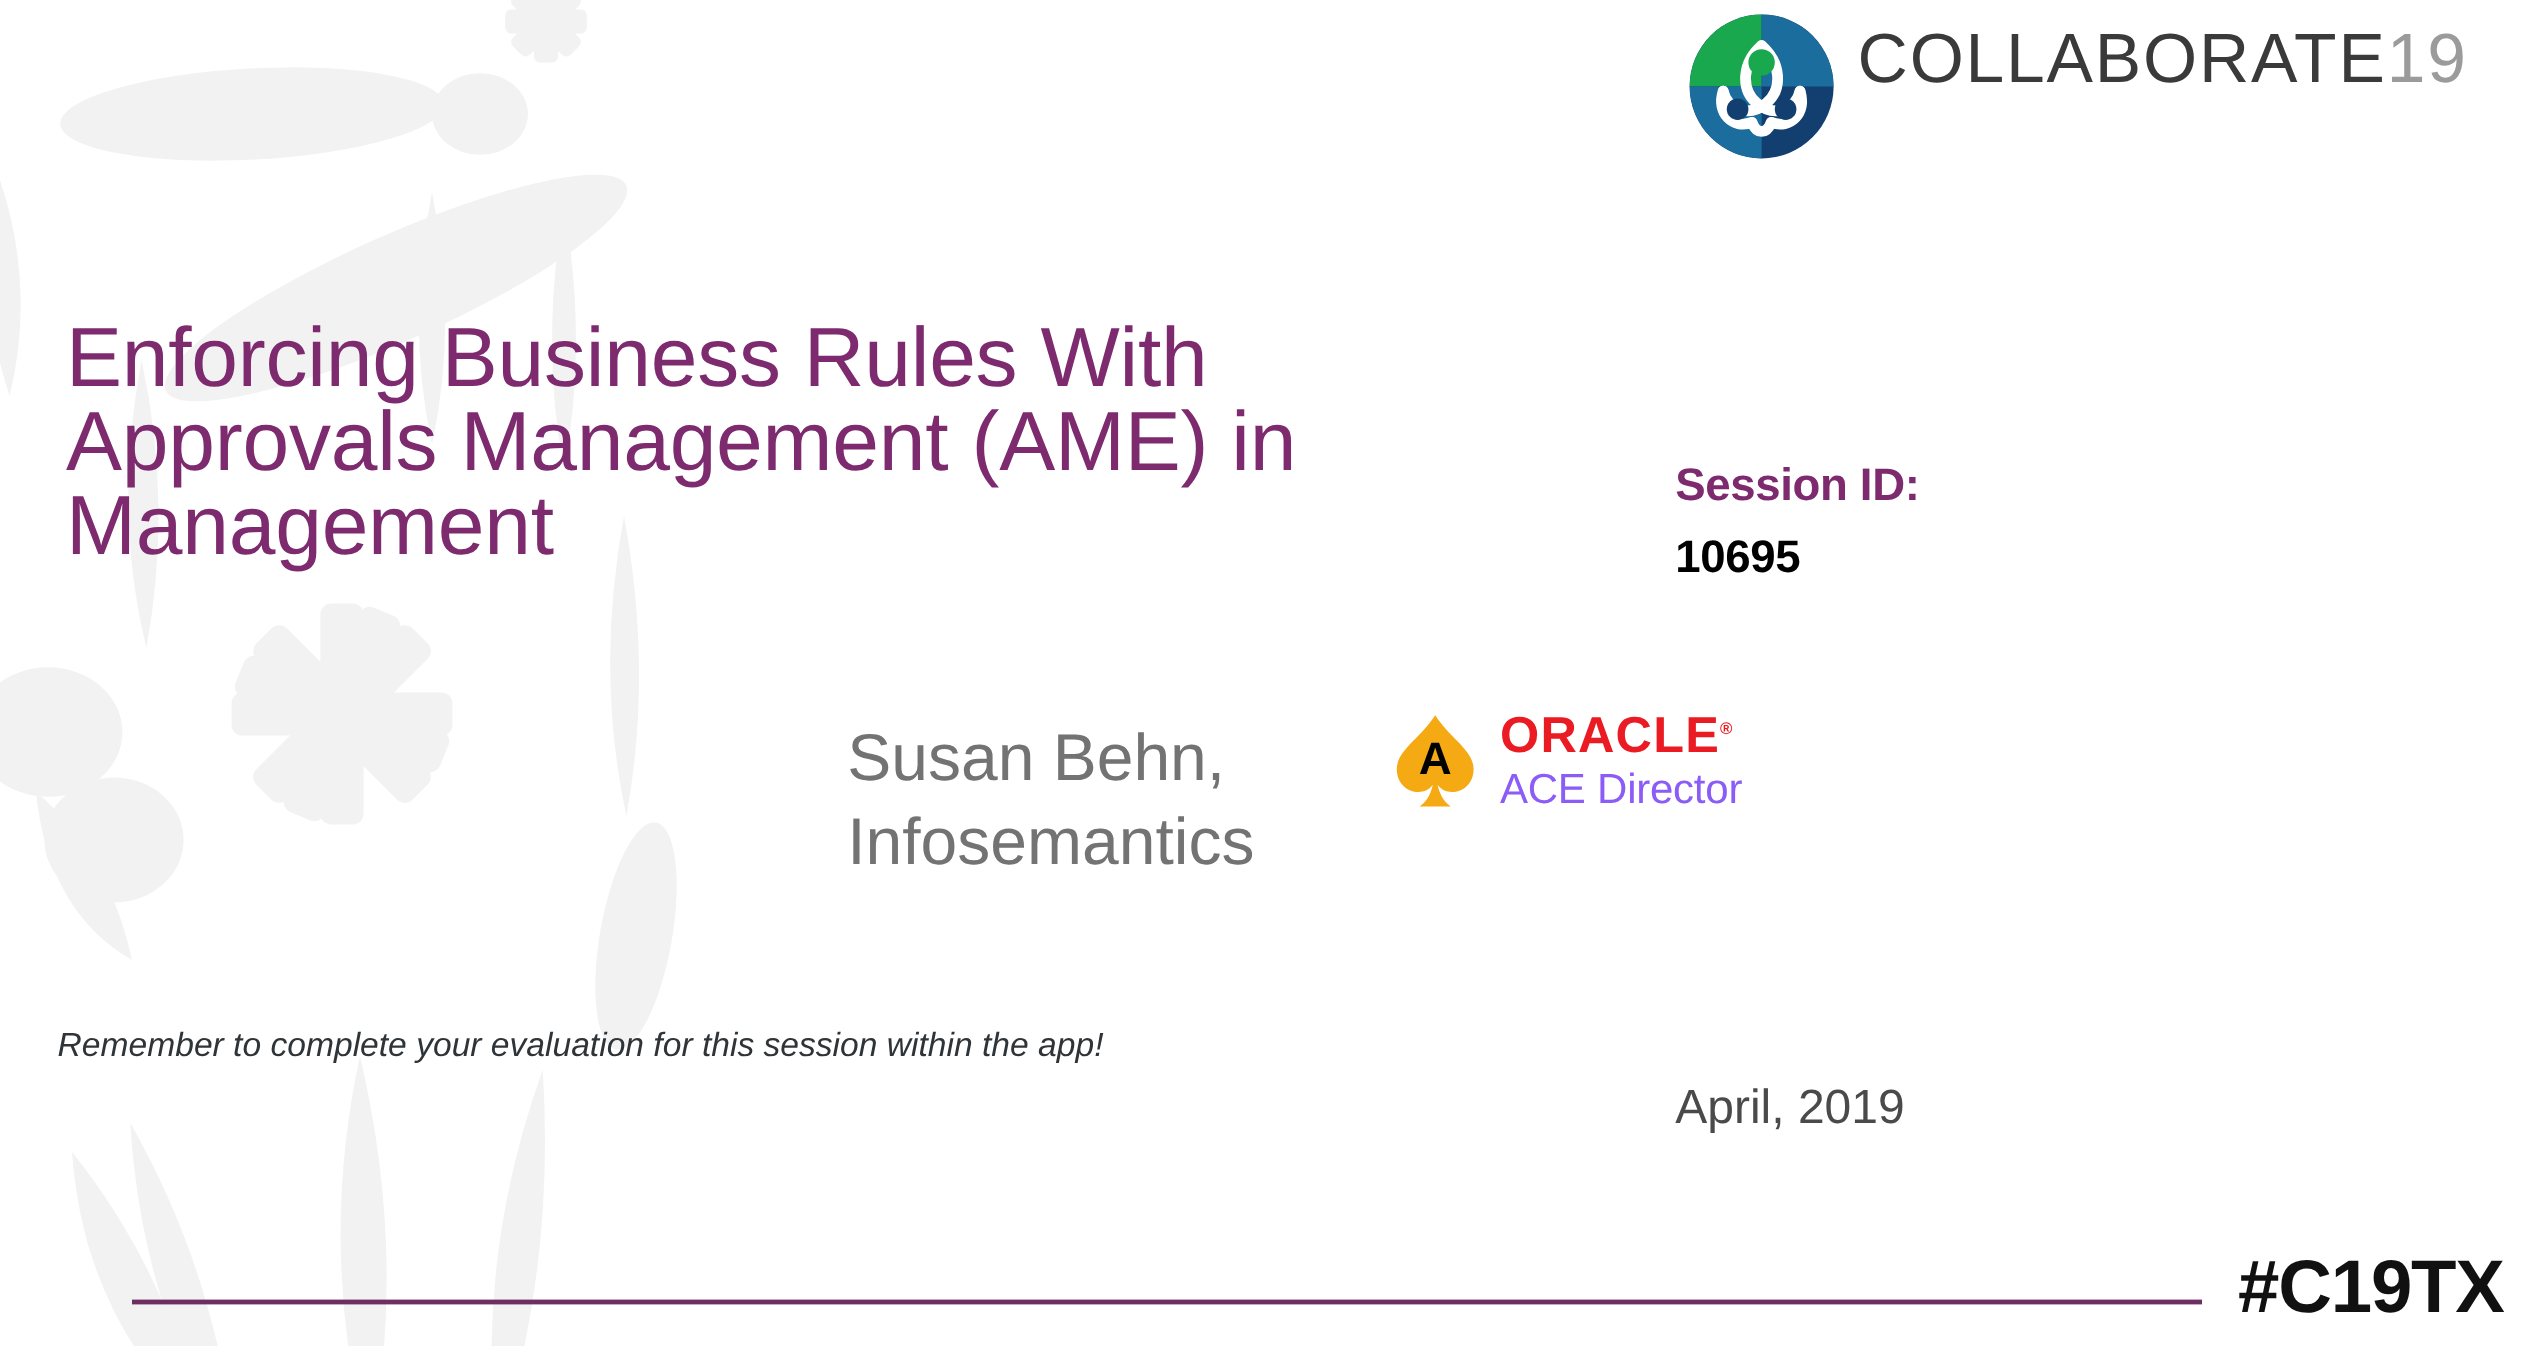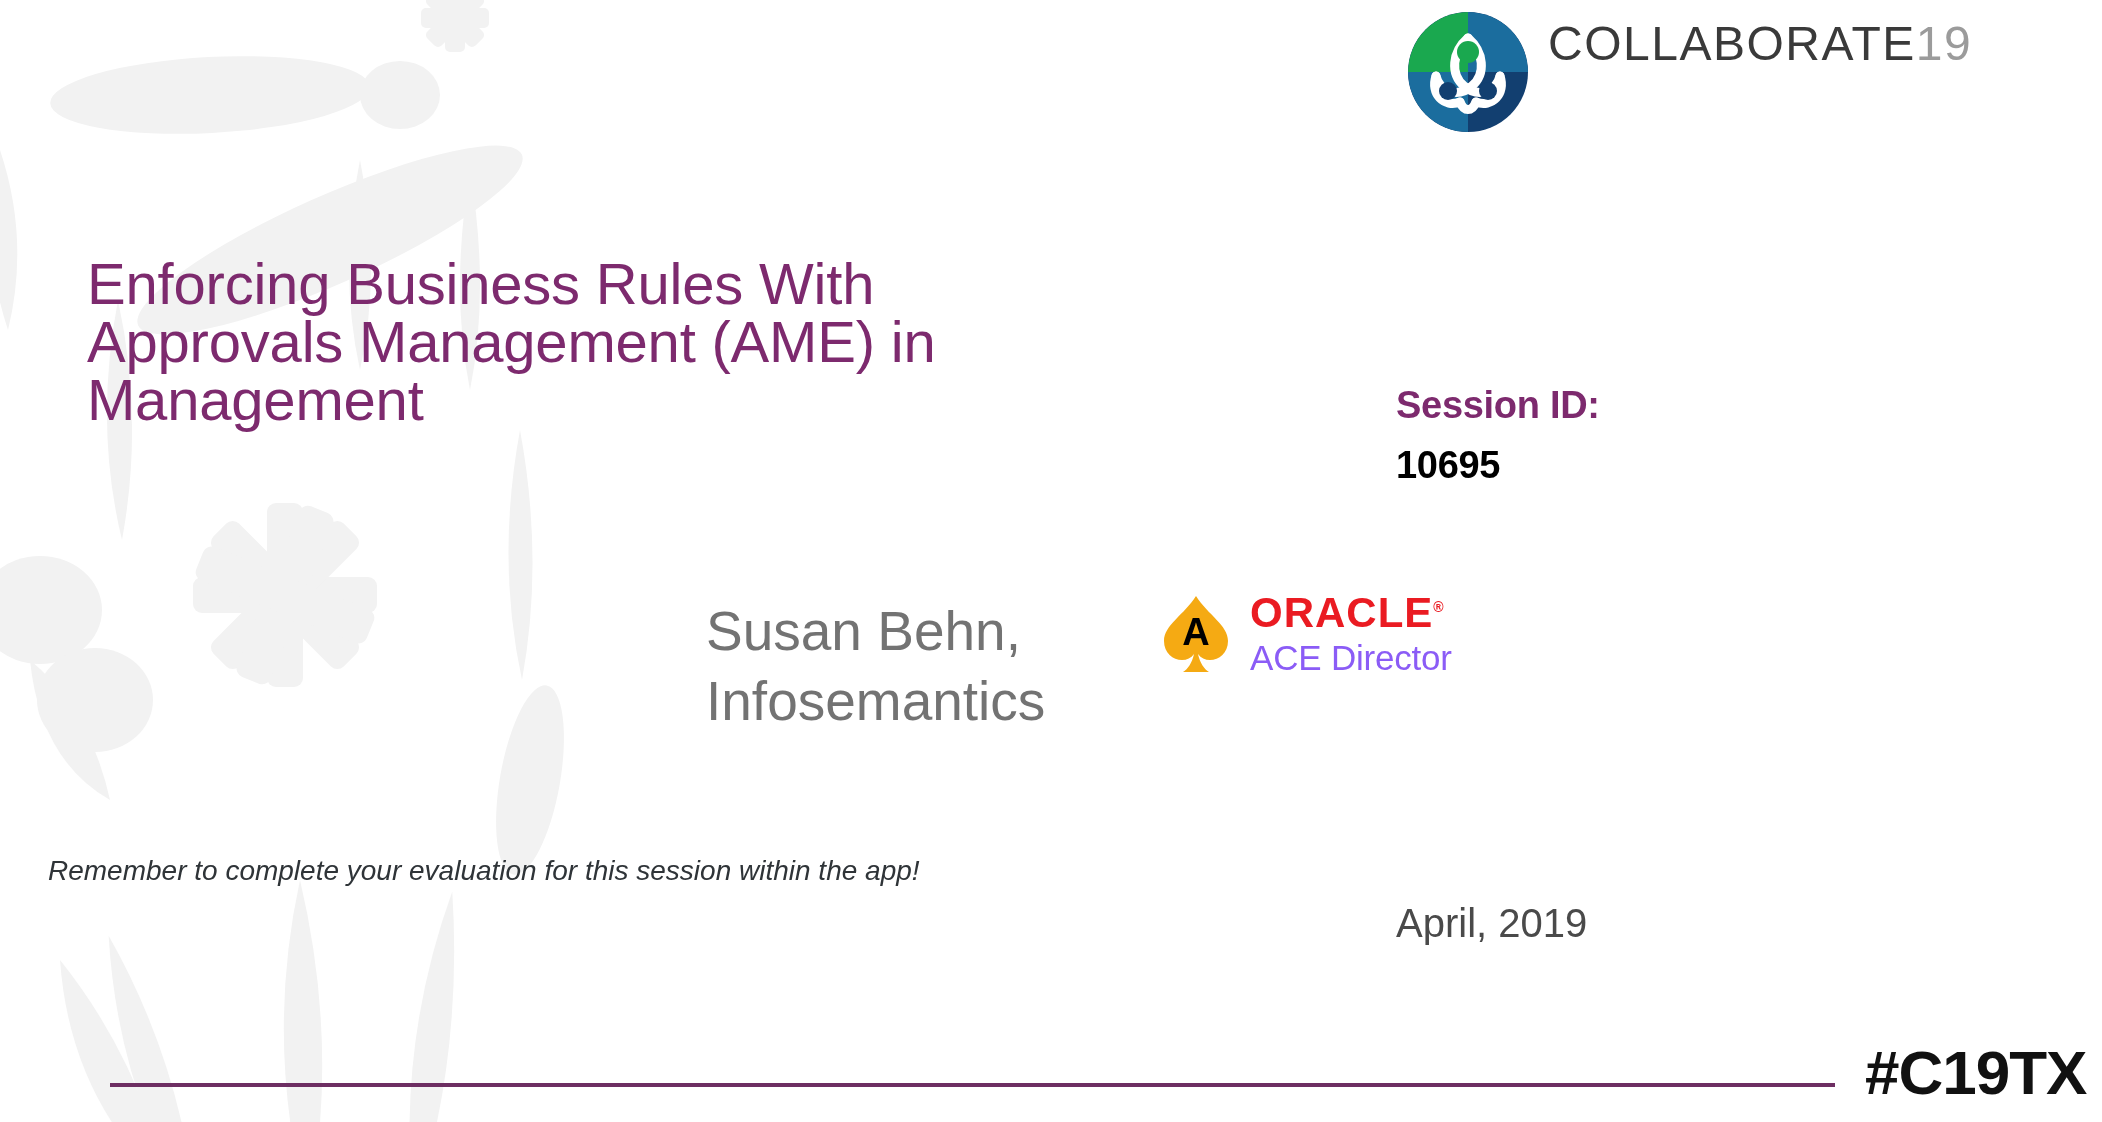--- a/index.html
+++ b/index.html
@@ -42,21 +42,21 @@
   #collab-mark {
     width: 128px;
     height: 128px;
     flex: 0 0 128px;
   }
   #collab-wordblock {
     margin-left: 16px;
     padding-top: 12px;
   }
   .collab-word {
-    font-size: 48px;
+    font-size: 58px;
     letter-spacing: 1.5px;
     line-height: 1;
     white-space: nowrap;
     font-weight: 400;
   }
   .collab-word .cw-main { color: #3a3a3a; }
   .collab-word .cw-year { color: #9b9b9b; }
   .collab-tag {
     margin-top: 10px;
     font-size: 19.5px;
@@ -66,26 +66,25 @@
     white-space: nowrap;
   }
 
   
   #title {
     position: absolute;
     left: 55px;
     top: 216px;
     width: 980px;
     color: #7d2a6e;
-    font-size: 58px;
+    font-size: 70px;
     line-height: 1.0;
     font-weight: 400;
     letter-spacing: -0.2px;
     z-index: 2;
-    margin-left: 32px;
   }
   #title .tline { display: block; white-space: nowrap; }
 
   
   #session-block {
     position: absolute;
     left: 1396px;
     top: 384px;
     z-index: 2;
   }

